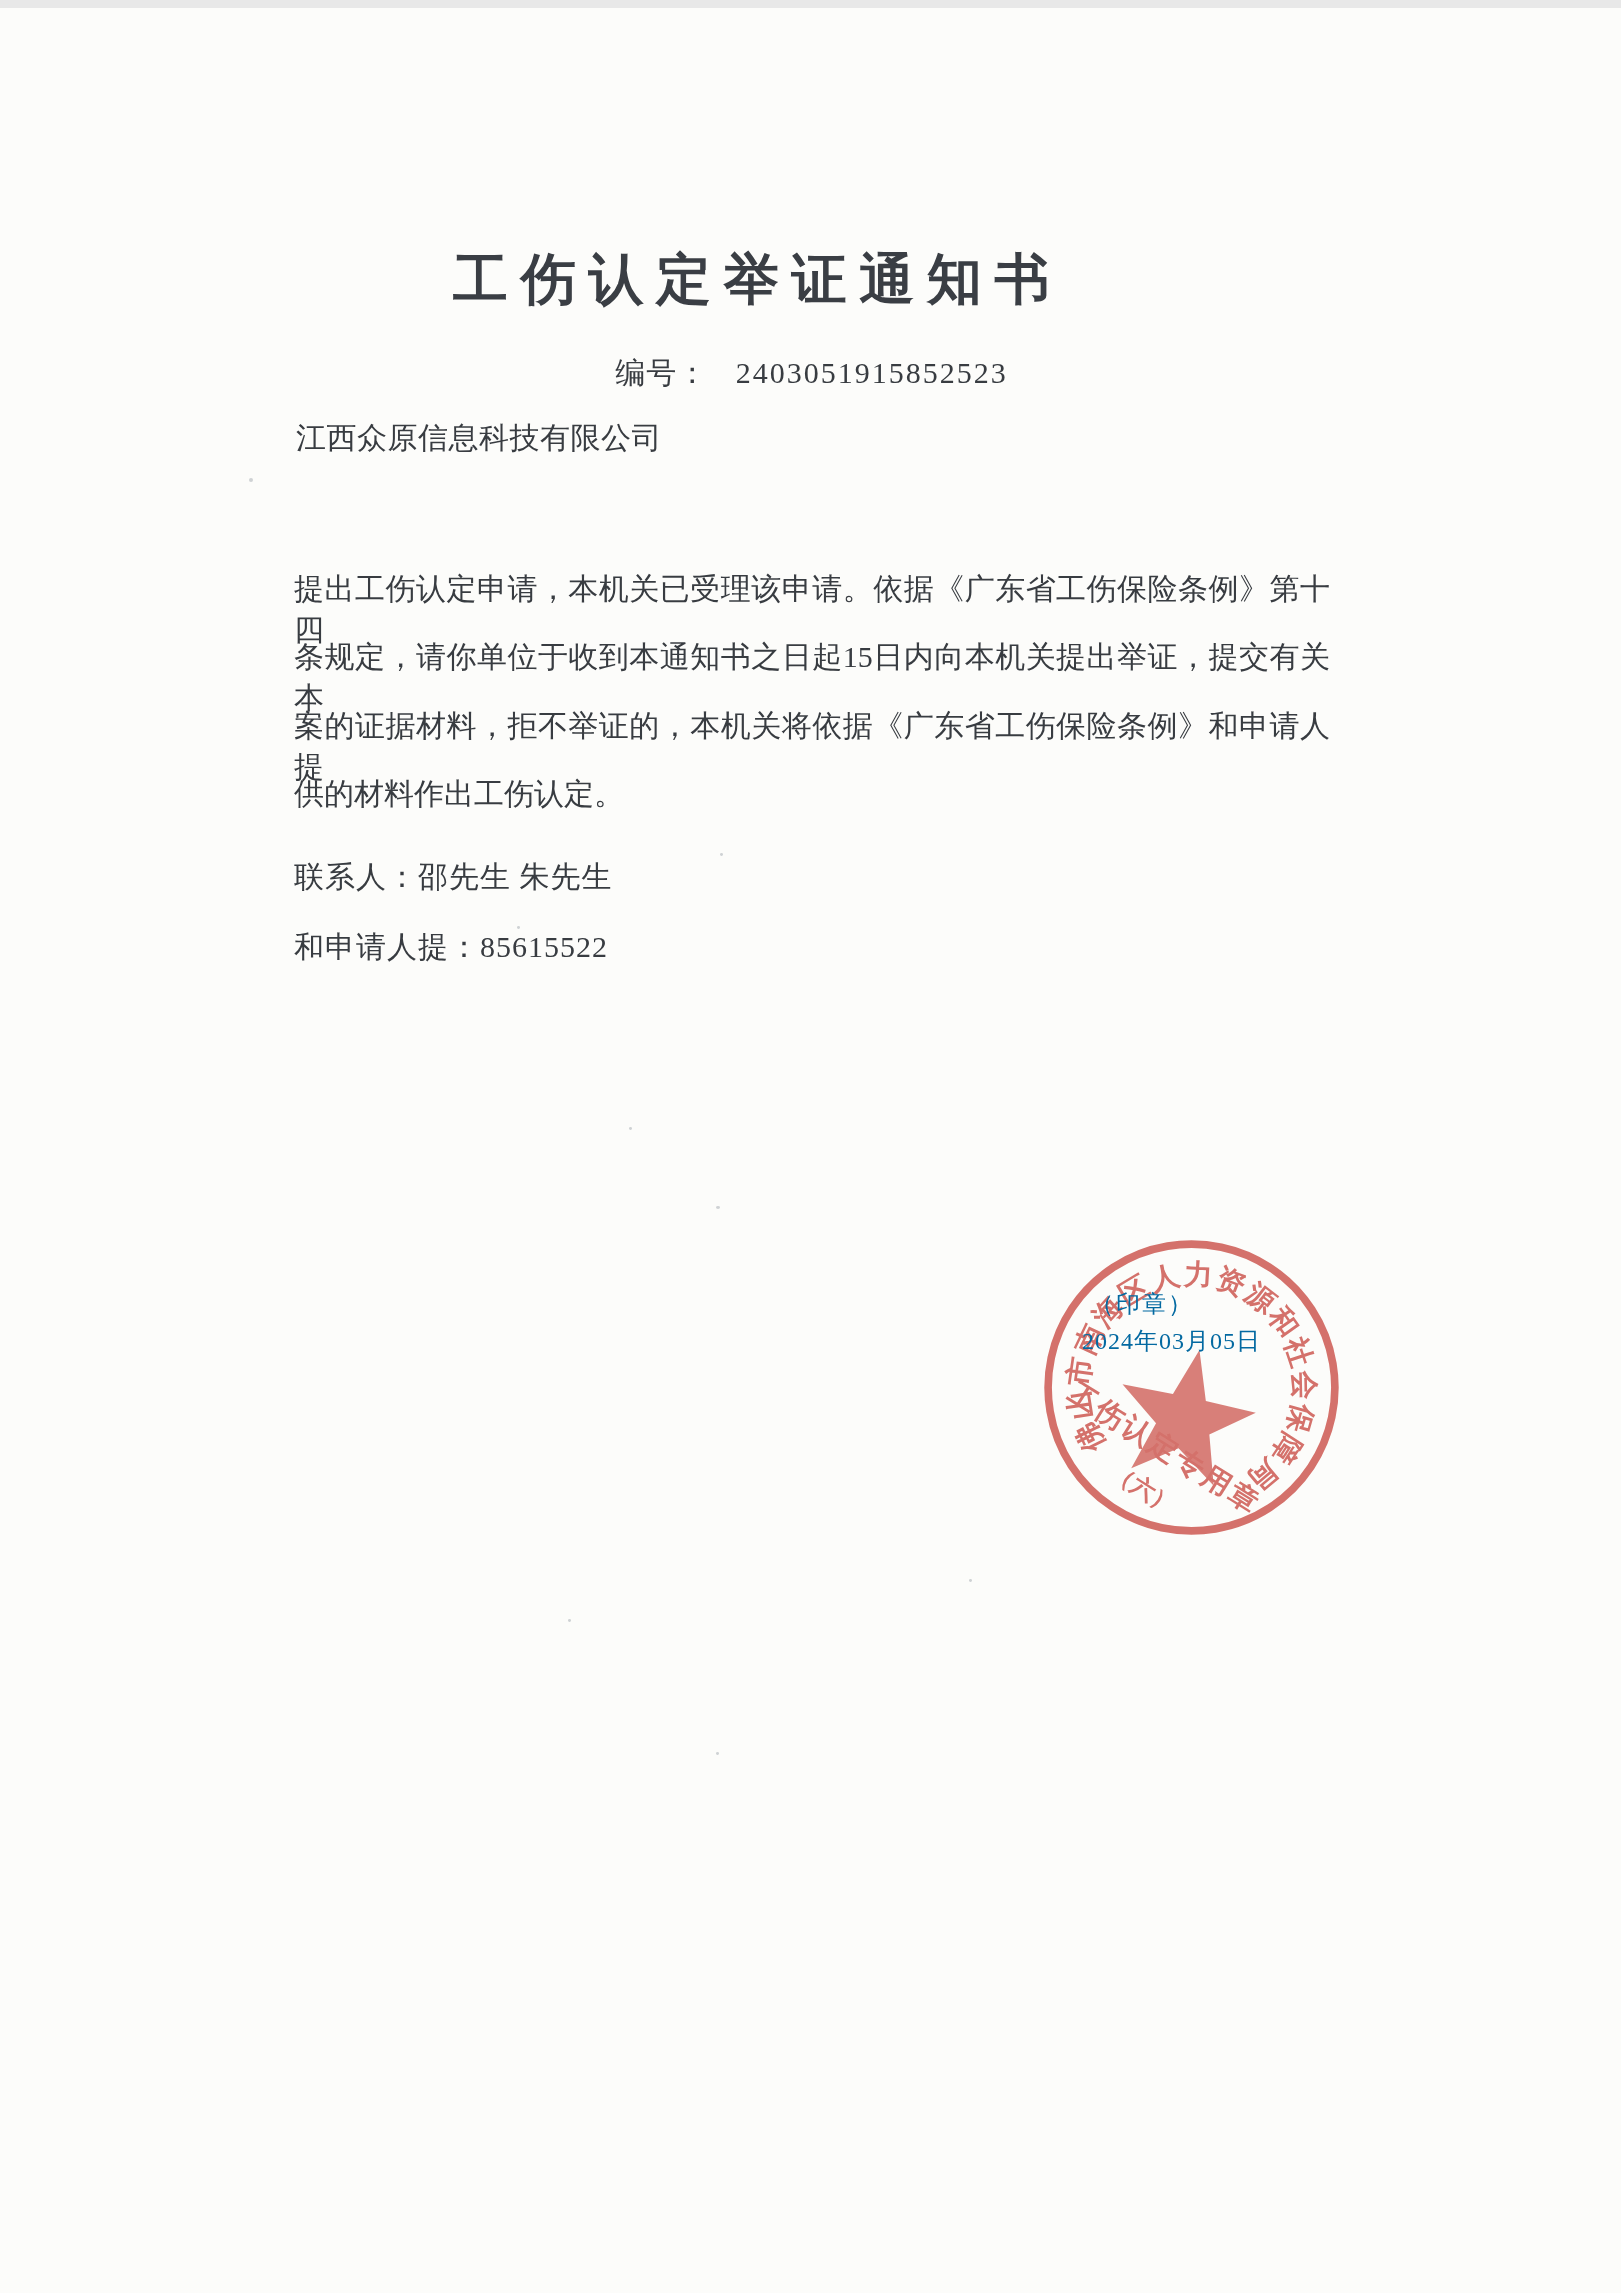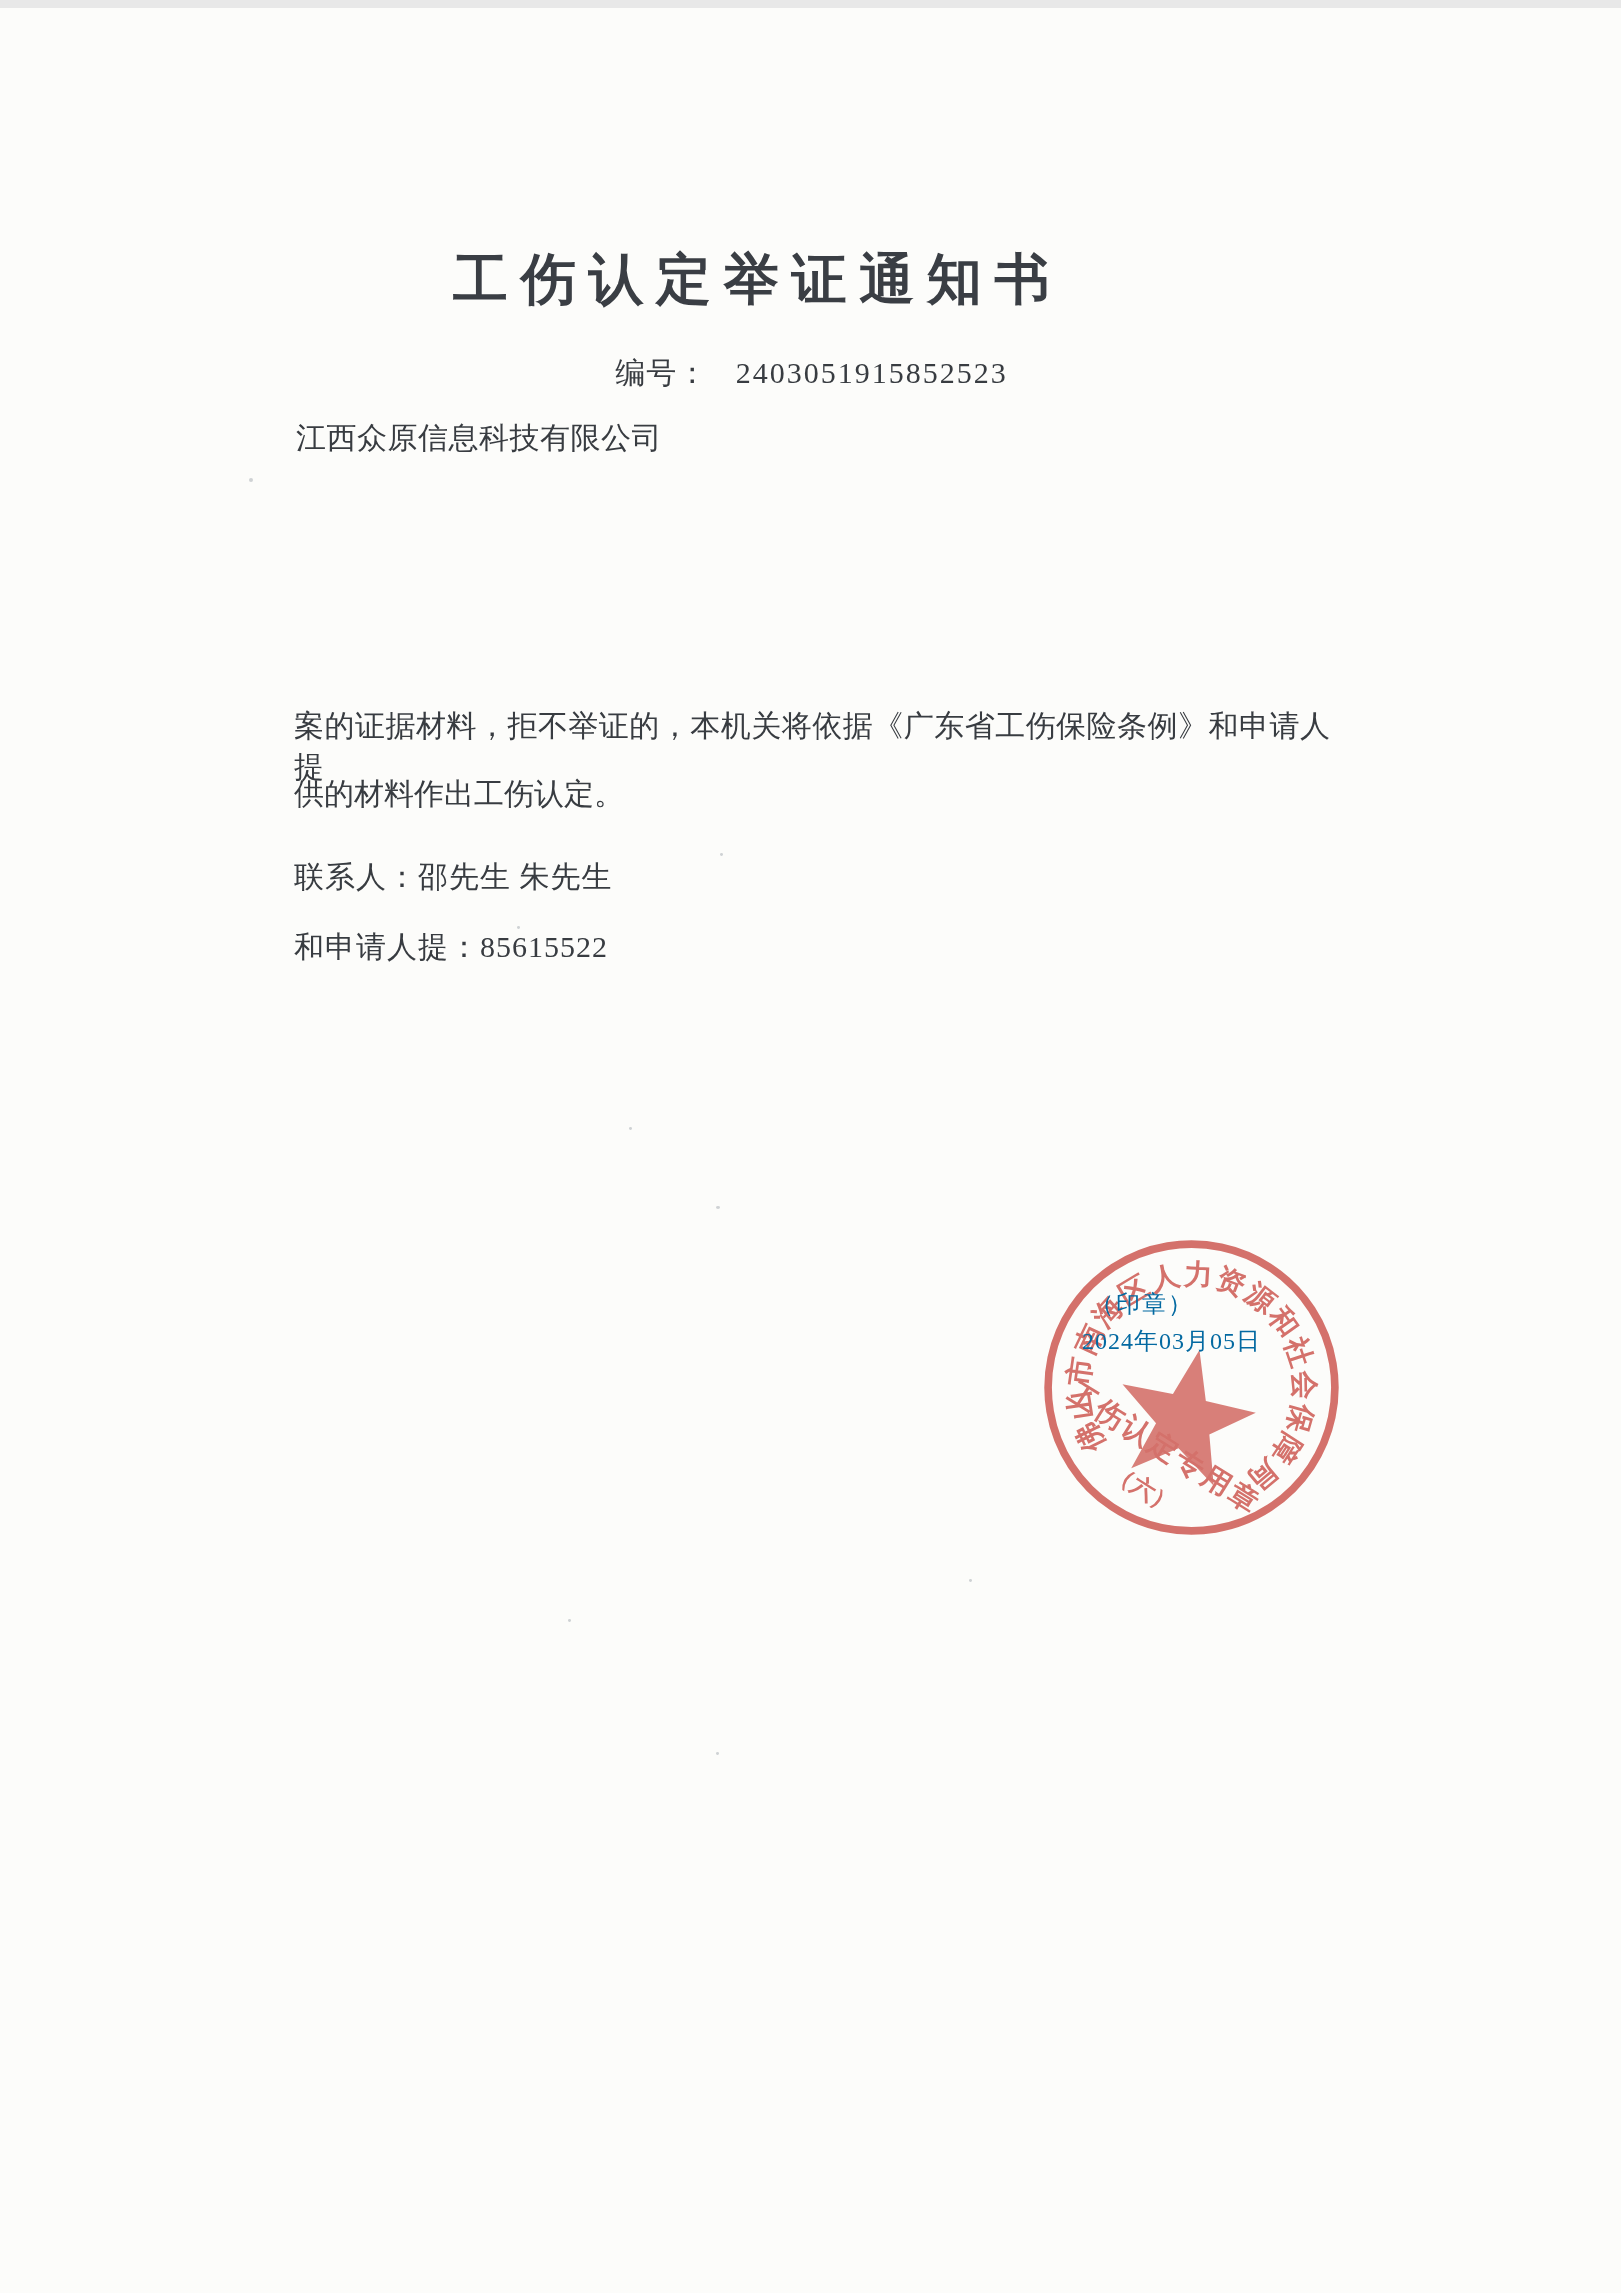--- a/index.html
+++ b/index.html
@@ -84,20 +84,22 @@
 <div class="page">
 
   <h1 class="title">工伤认定举证通知书</h1>
 
   <div class="doc-number">
     <span>编号：</span><span class="num">2403051915852523</span>
   </div>
 
   <div class="recipient">江西众原信息科技有限公司</div>
 
+  <div class="body-line" style="top:560px">提出工伤认定申请，本机关已受理该申请。依据《广东省工伤保险条例》第十四</div>
+  <div class="body-line" style="top:628px">条规定，请你单位于收到本通知书之日起15日内向本机关提出举证，提交有关本</div>
   <div class="body-line" style="top:697px">案的证据材料，拒不举证的，本机关将依据《广东省工伤保险条例》和申请人提</div>
   <div class="body-line no-just" style="top:765px">供的材料作出工伤认定。</div>
 
   <div class="contact-line" style="top:849px">
     <span>联系人：</span><span>邵先生 朱先生</span>
   </div>
   <div class="contact-line" style="top:919px">
     <span>和申请人提：</span><span>85615522</span>
   </div>
 

